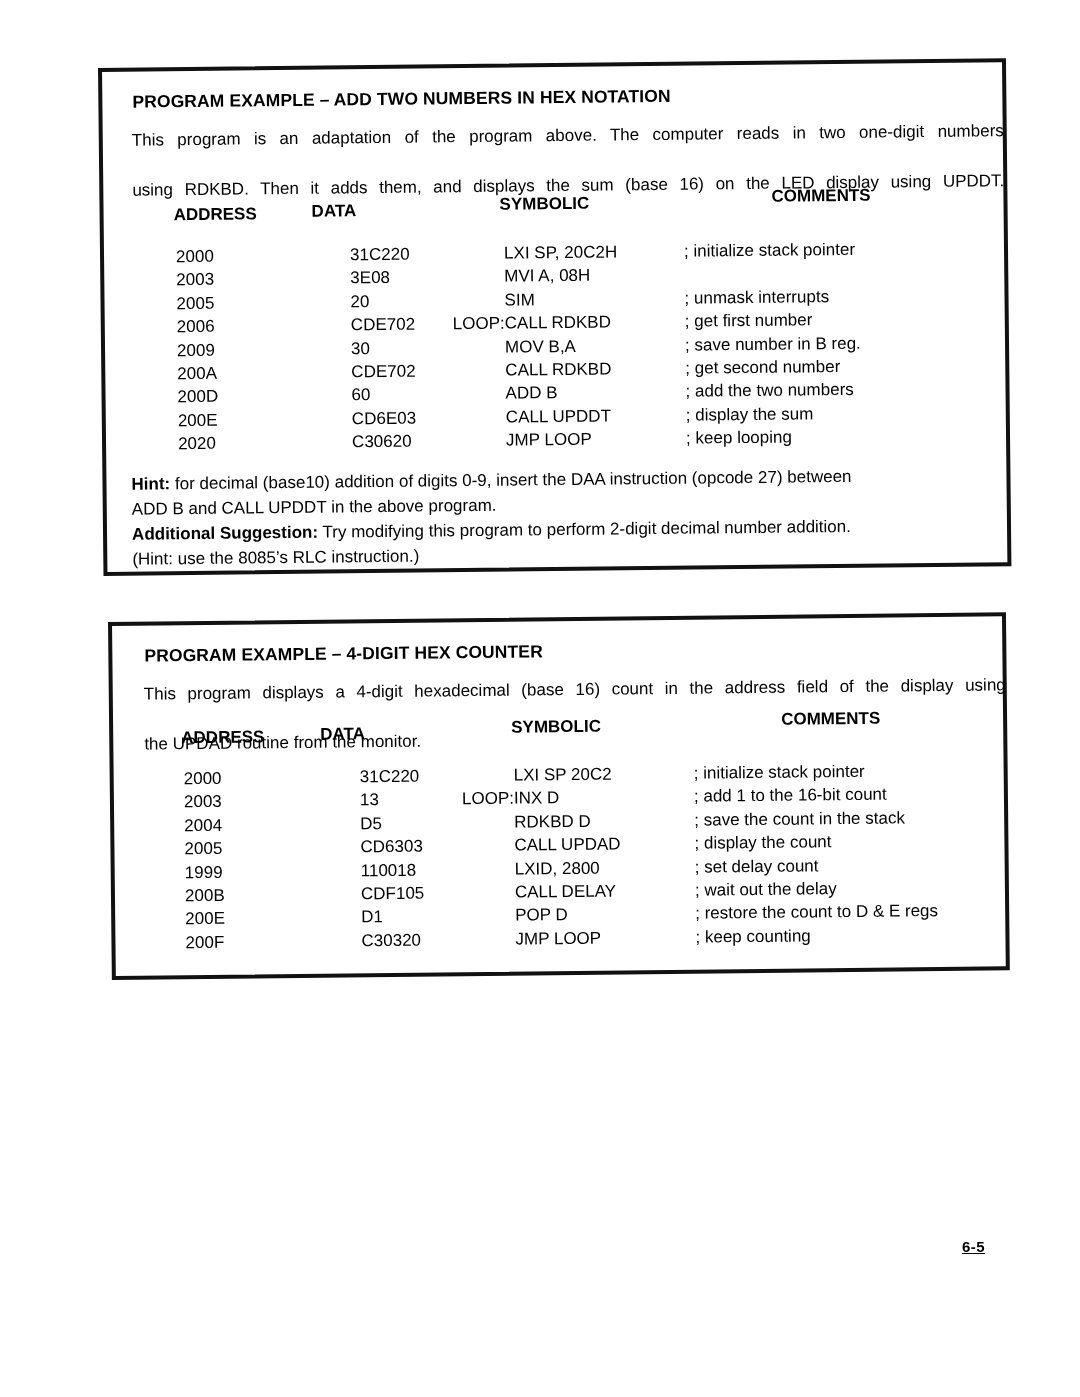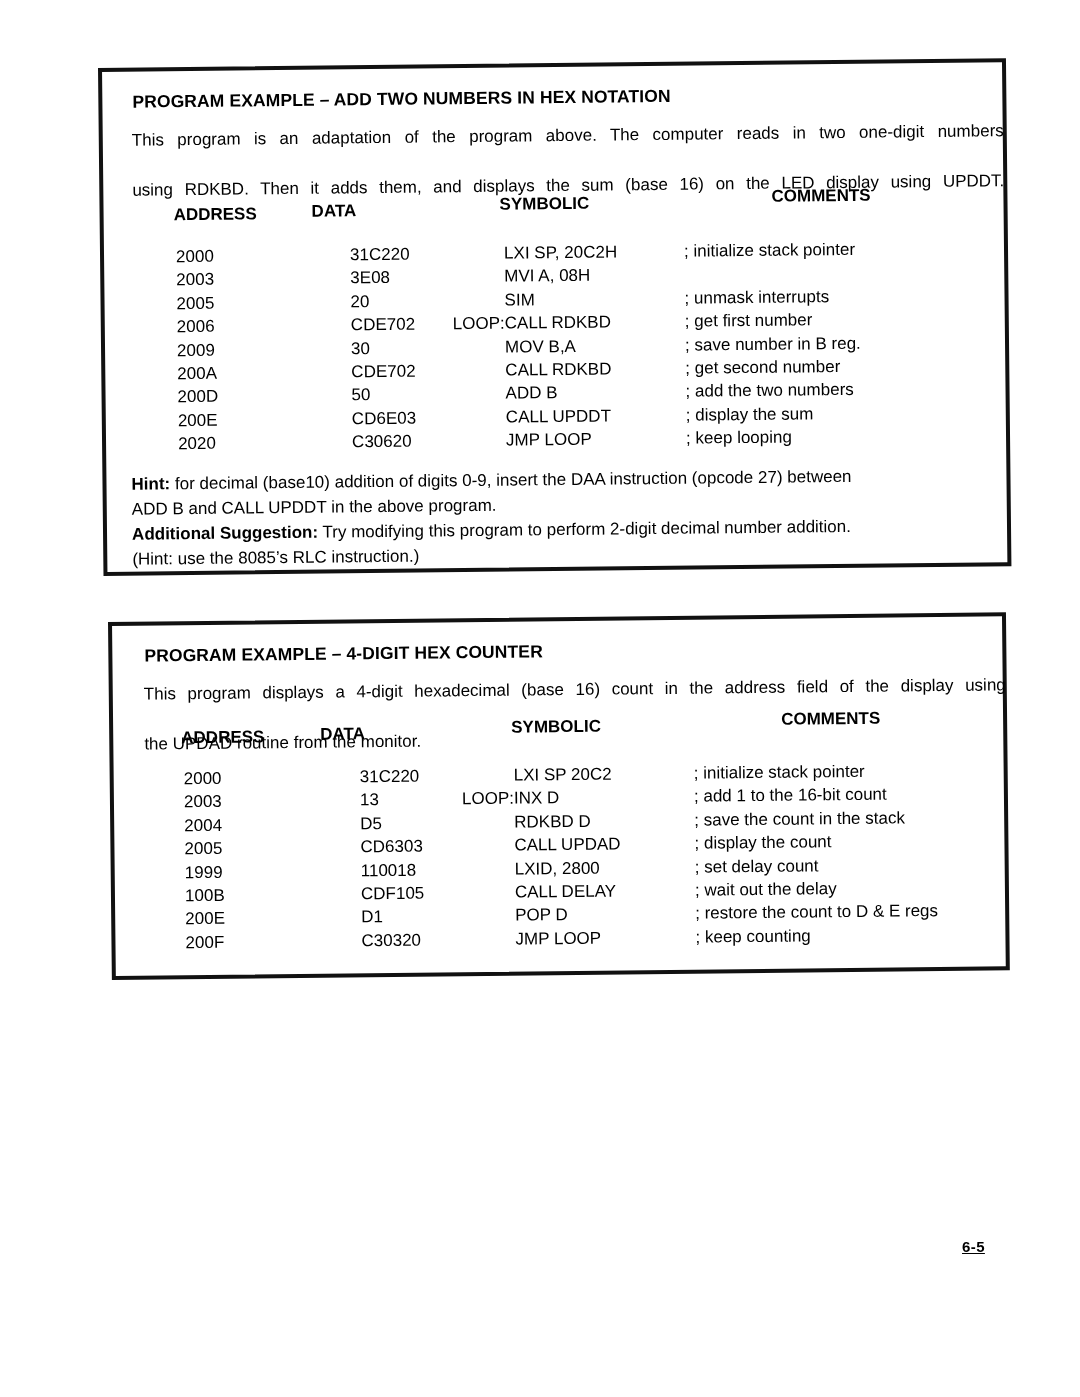--- a/index.html
+++ b/index.html
@@ -218,21 +218,21 @@
           </div>
           <div class="row">
             <span class="c-addr">200A</span>
             <span class="c-data">CDE702</span>
             <span class="c-label"></span>
             <span class="c-sym">CALL RDKBD</span>
             <span class="c-cmt">; get second number</span>
           </div>
           <div class="row">
             <span class="c-addr">200D</span>
-            <span class="c-data">50</span>
+            <span class="c-data">60</span>
             <span class="c-label"></span>
             <span class="c-sym">ADD B</span>
             <span class="c-cmt">; add the two numbers</span>
           </div>
           <div class="row">
             <span class="c-addr">200E</span>
             <span class="c-data">CD6E03</span>
             <span class="c-label"></span>
             <span class="c-sym">CALL UPDDT</span>
             <span class="c-cmt">; display the sum</span>
@@ -304,21 +304,21 @@
             <span class="c-cmt">; display the count</span>
           </div>
           <div class="row">
             <span class="c-addr">1999</span>
             <span class="c-data">110018</span>
             <span class="c-label"></span>
             <span class="c-sym">LXID, 2800</span>
             <span class="c-cmt">; set delay count</span>
           </div>
           <div class="row">
-            <span class="c-addr">100B</span>
+            <span class="c-addr">200B</span>
             <span class="c-data">CDF105</span>
             <span class="c-label"></span>
             <span class="c-sym">CALL DELAY</span>
             <span class="c-cmt">; wait out the delay</span>
           </div>
           <div class="row">
             <span class="c-addr">200E</span>
             <span class="c-data">D1</span>
             <span class="c-label"></span>
             <span class="c-sym">POP D</span>

